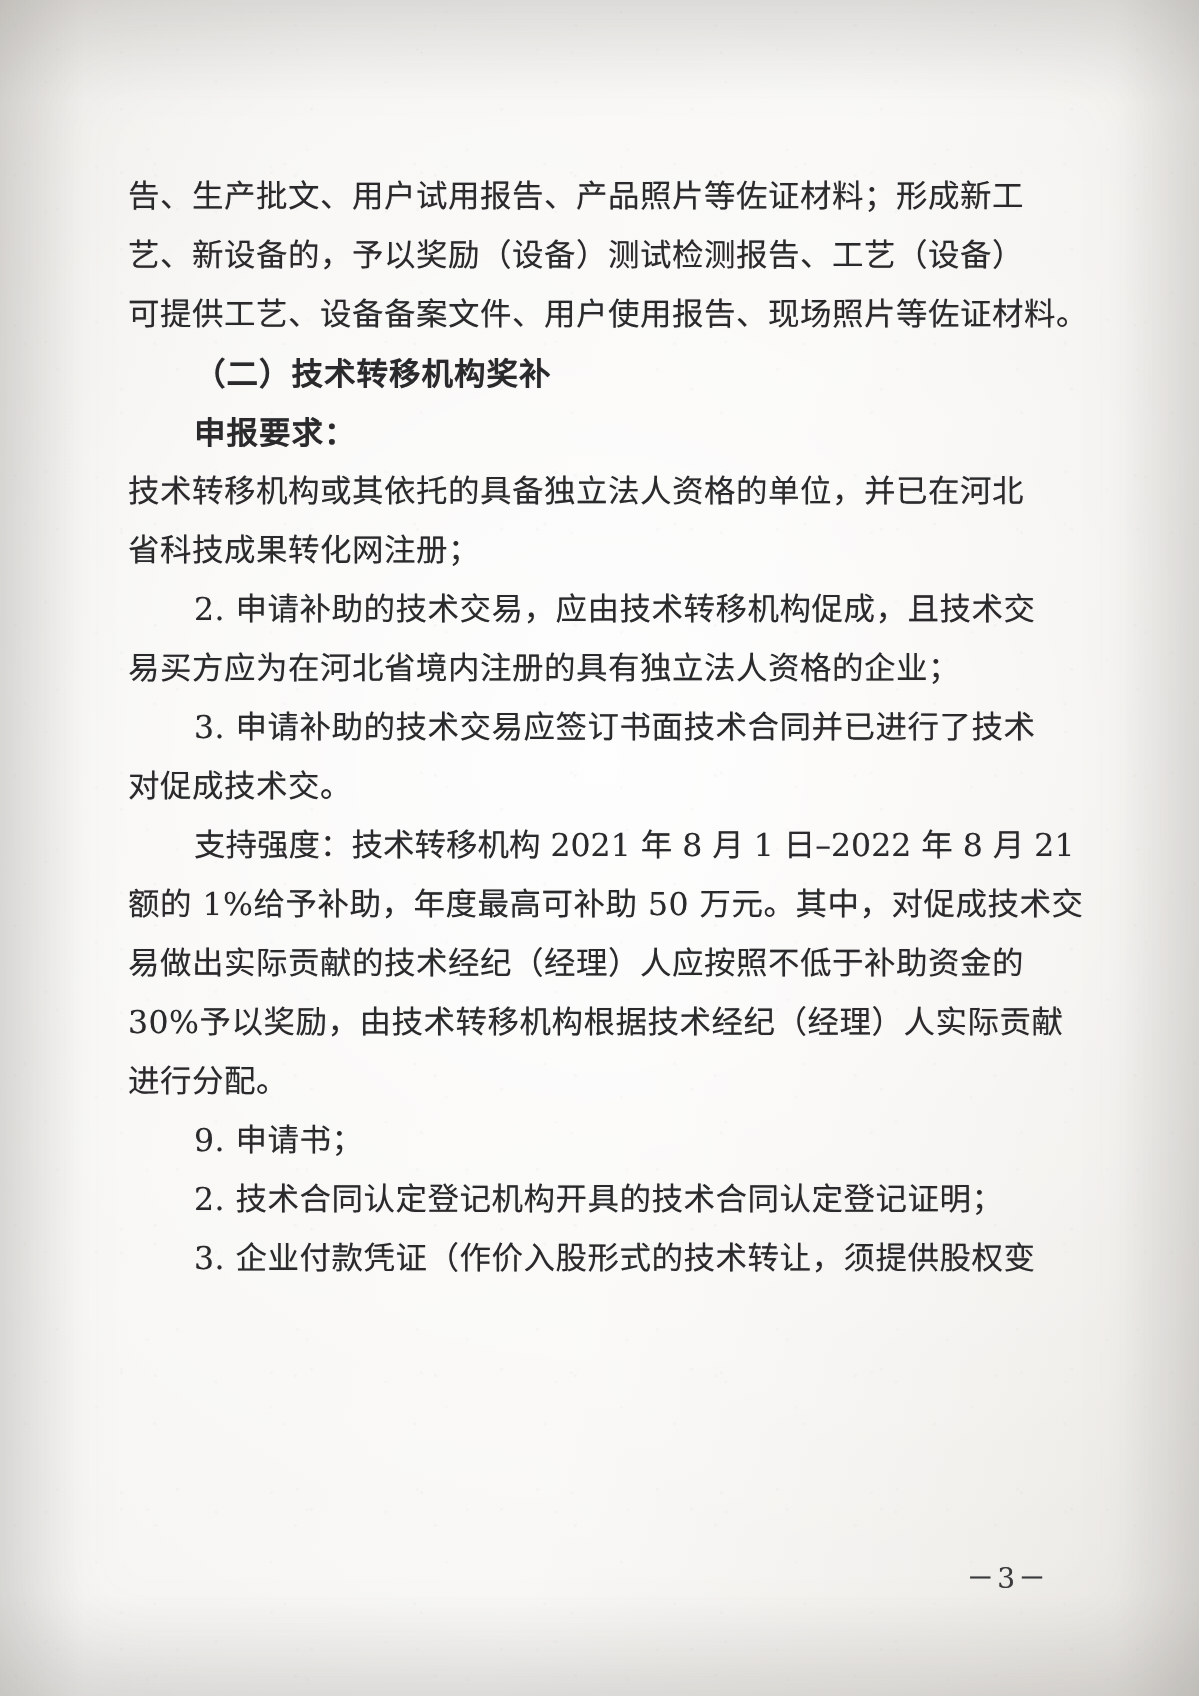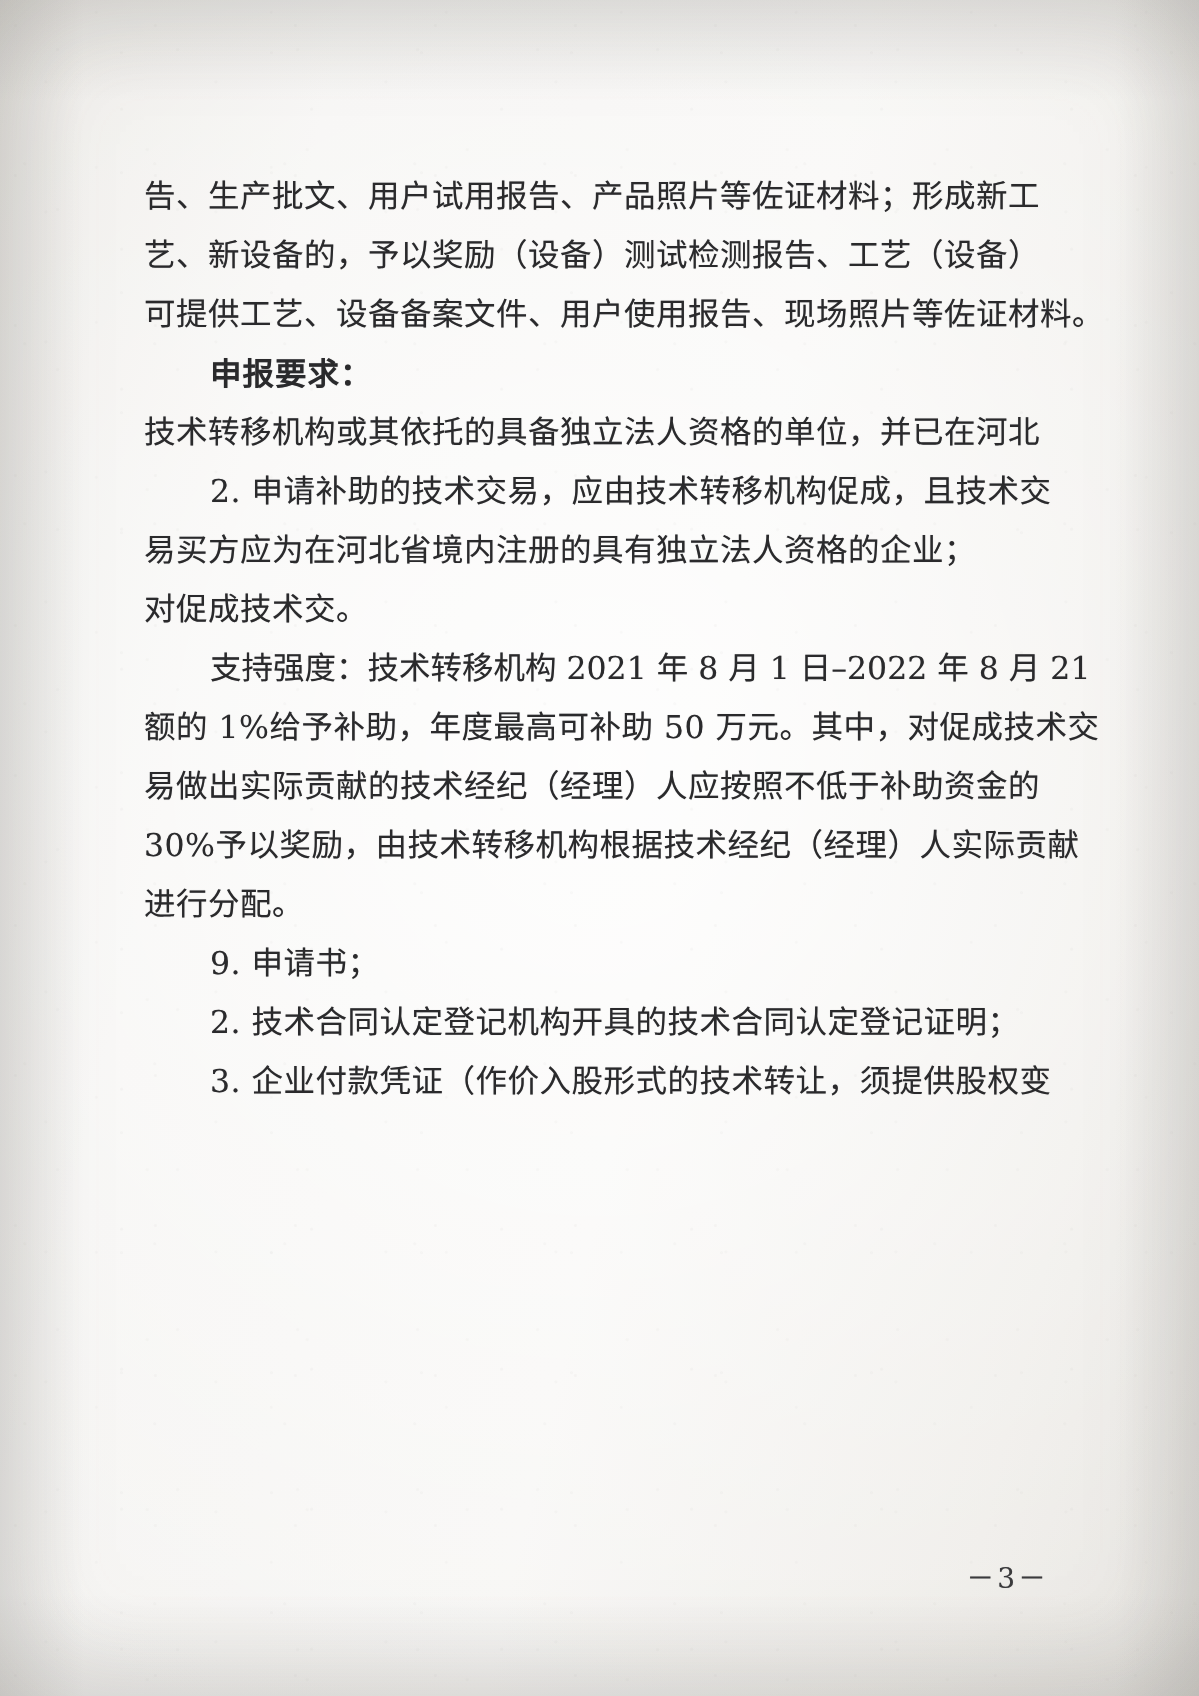--- a/index.html
+++ b/index.html
@@ -56,21 +56,20 @@
       linear-gradient(180deg, rgba(120,118,112,0.14) 0%, rgba(120,118,112,0.0) 6%,
                               rgba(120,118,112,0.0) 94%, rgba(120,118,112,0.13) 100%);
   }
 
   .text-body {
     position: absolute;
     left: 128px;
     top: 168px;
     width: 882px;
     z-index: 3;
-    margin-left: 16px;
   }
 
   
   .ln {
     font-family: "DejaVu Serif", "Liberation Serif", serif;
     font-size: 31.5px;
     line-height: 59px;
     color: #2a2a2c;
     letter-spacing: 0.5px;
     white-space: nowrap;
@@ -102,28 +101,31 @@
 <body>
 
 <div class="page">
 
   <div class="text-body">
 
     <p class="blk ln">告、生产批文、用户试用报告、产品照片等佐证材料；形成新工</p>
     <p class="blk ln">艺、新设备的，予以奖励（设备）测试检测报告、工艺（设备）</p>
     <p class="blk ln">可提供工艺、设备备案文件、用户使用报告、现场照片等佐证材料。</p>
 
+    <p class="blk ln indent bold">（二）技术转移机构奖补</p>
 
     <p class="blk ln indent bold">申报要求：</p>
 
     <p class="blk ln">技术转移机构或其依托的具备独立法人资格的单位，并已在河北</p>
+    <p class="blk ln">省科技成果转化网注册；</p>
 
     <p class="blk ln indent">2. 申请补助的技术交易，应由技术转移机构促成，且技术交</p>
     <p class="blk ln">易买方应为在河北省境内注册的具有独立法人资格的企业；</p>
 
+    <p class="blk ln indent">3. 申请补助的技术交易应签订书面技术合同并已进行了技术</p>
     <p class="blk ln">对促成技术交。</p>
 
     <p class="blk ln indent tight">支持强度：技术转移机构 2021 年 8 月 1 日–2022 年 8 月 21</p>
     <p class="blk ln">额的 1%给予补助，年度最高可补助 50 万元。其中，对促成技术交</p>
     <p class="blk ln">易做出实际贡献的技术经纪（经理）人应按照不低于补助资金的</p>
     <p class="blk ln">30%予以奖励，由技术转移机构根据技术经纪（经理）人实际贡献</p>
     <p class="blk ln">进行分配。</p>
 
 
     <p class="blk ln indent">9. 申请书；</p>

